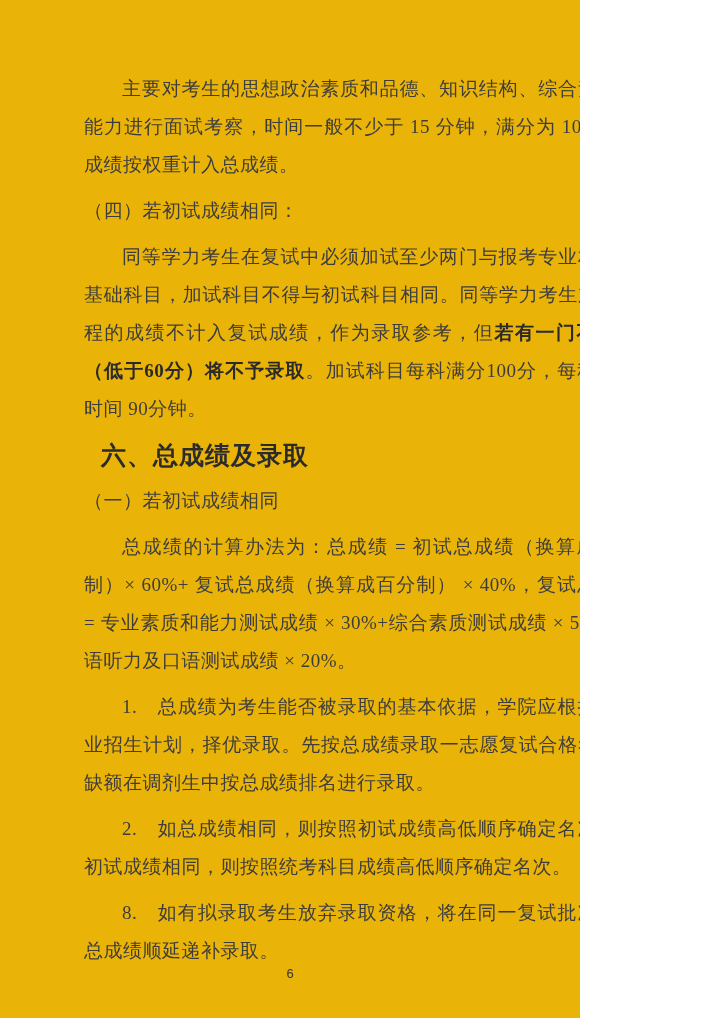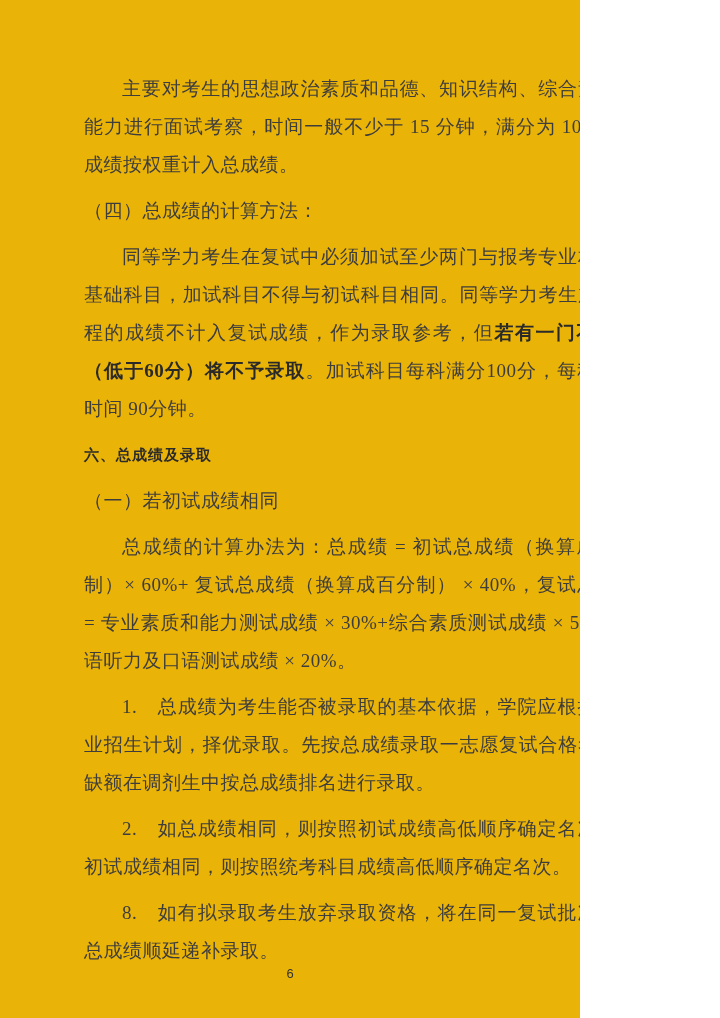--- a/index.html
+++ b/index.html
@@ -34,25 +34,25 @@
   .indent {
     text-indent: 2em;
   }
   .bold-run {
     font-weight: bold;
     color: #2a2a2a;
   }
   .heading {
     font-family: "Liberation Sans", sans-serif;
     font-weight: bold;
-    font-size: 15px;
+    font-size: 25px;
     line-height: 38px;
     letter-spacing: 1px;
     color: #2b2b2b;
-    margin: 6px 0 8px 0;
+    margin: 6px 0 8px 17px;
   }
   .footer {
     position: absolute;
     left: 0;
     bottom: 36px;
     width: 100%;
     text-align: center;
   }
   .page-number {
     font-family: "Liberation Sans", sans-serif;
@@ -61,21 +61,21 @@
   }
 </style>
 </head>
 <body>
 
 <div class="page">
   <main class="content">
 
     <p class="para indent">主要对考生的思想政治素质和品德、知识结构、综合素质和能力进行面试考察，时间一般不少于 15 分钟，满分为 100 分，成绩按权重计入总成绩。</p>
 
-    <p class="para">（四）总成绩的计算方法：</p>
+    <p class="para">（四）若初试成绩相同：</p>
 
     <p class="para indent"><span>同等学力考生在复试中必须加试至少两门与报考专业相关的基础科目，加试科目不得与初试科目相同。同等学力考生加试课程的成绩不计入复试成绩，作为录取参考，但</span><span class="bold-run">若有一门不及格（低于60分）将不予录取</span><span>。加试科目每科满分100分，每科考试时间 90分钟。</span></p>
 
     <h2 class="heading">六、总成绩及录取</h2>
 
     <p class="para">（一）若初试成绩相同</p>
 
     <p class="para indent">总成绩的计算办法为：总成绩 = 初试总成绩（换算成百分制）× 60%+ 复试总成绩（换算成百分制） × 40%，复试总成绩 = 专业素质和能力测试成绩 × 30%+综合素质测试成绩 × 50%+外语听力及口语测试成绩 × 20%。</p>
 
 

